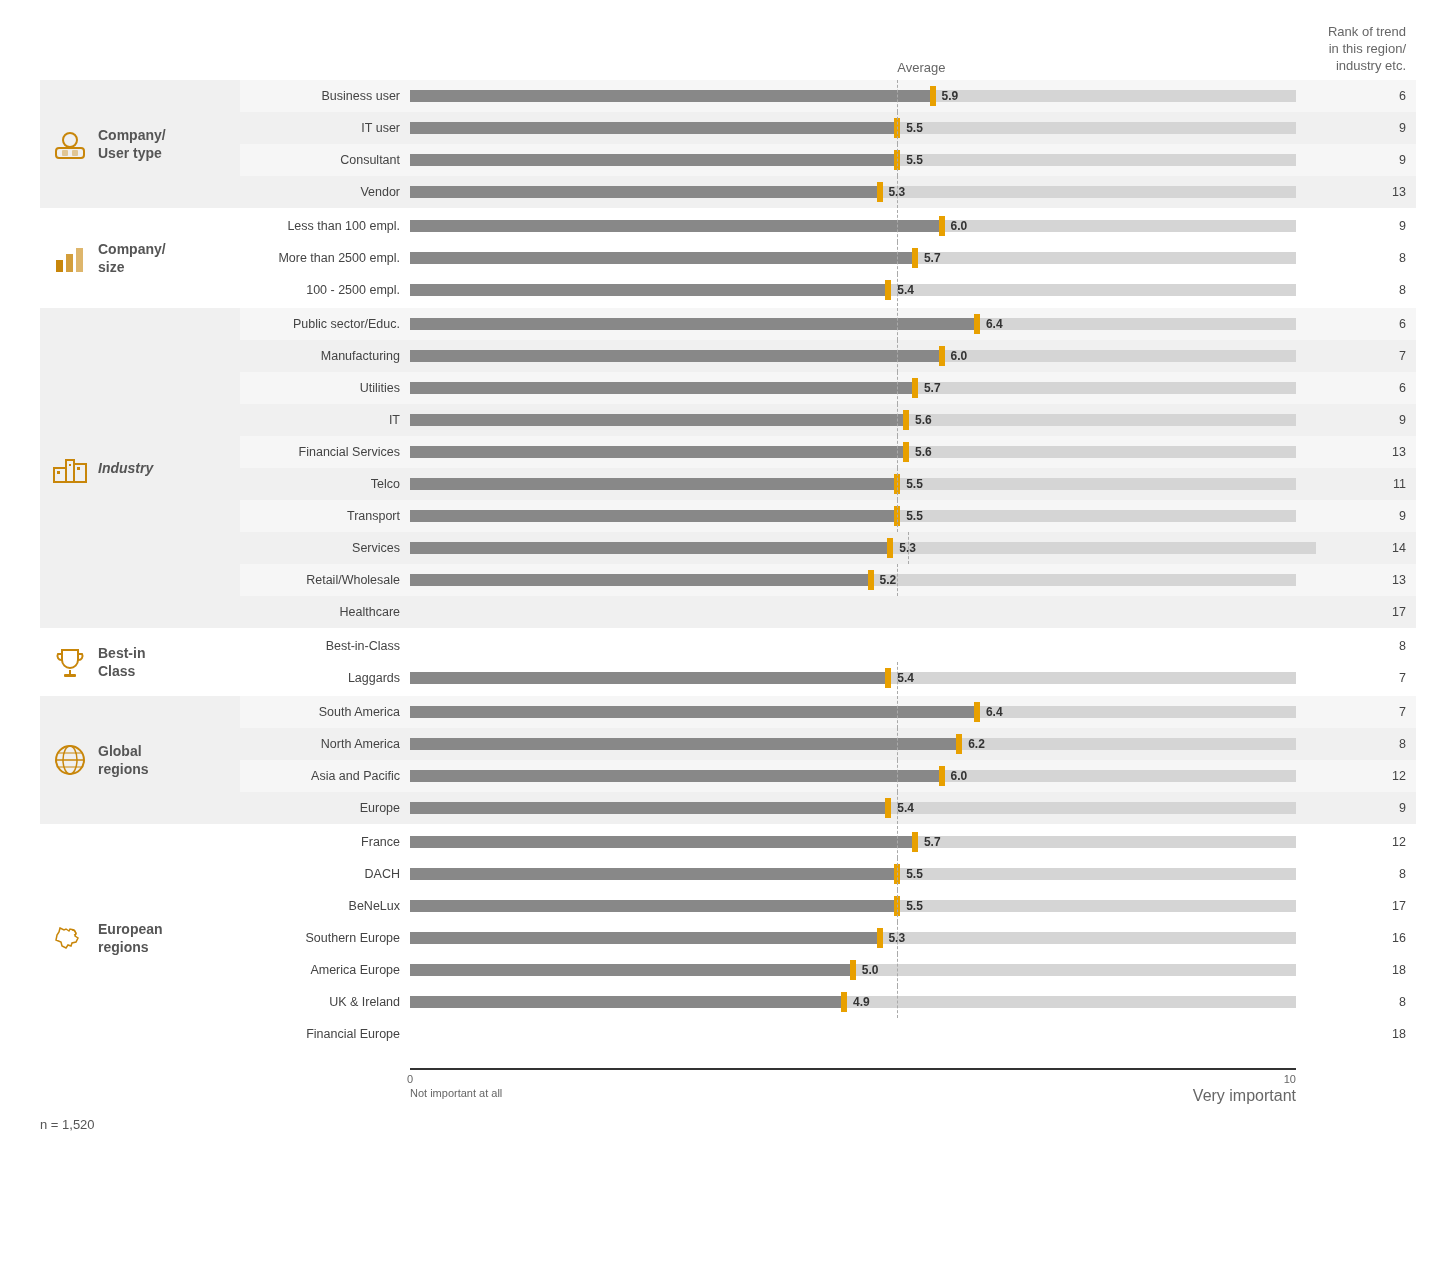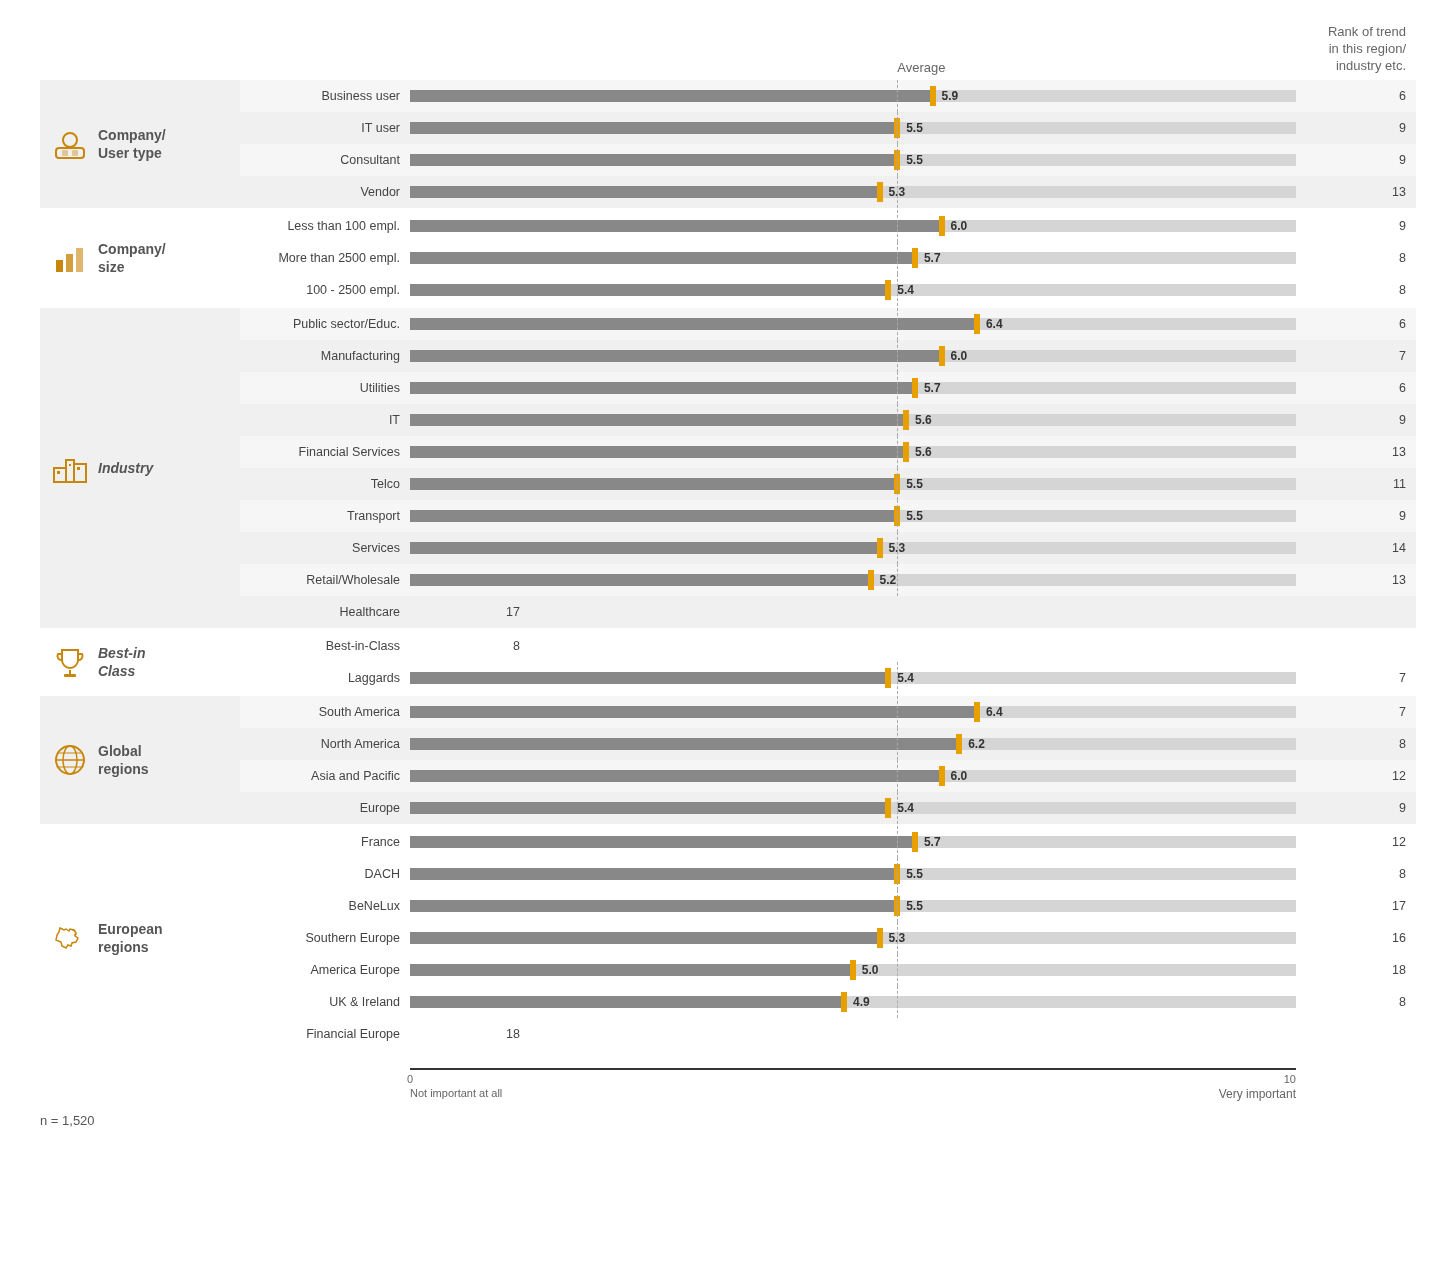--- a/index.html
+++ b/index.html
@@ -45,20 +45,21 @@
     .rows-container {
       flex: 1;
       display: flex;
       flex-direction: column;
     }
     .data-row {
       display: flex;
       align-items: center;
       height: 32px;
       position: relative;
+      justify-content: space-between;
     }
     .data-row:nth-child(odd) {
       background: rgba(255,255,255,0.5);
     }
     .row-label {
       width: 170px;
       text-align: right;
       padding-right: 10px;
       font-size: 12.5px;
       color: #444;
@@ -154,21 +155,21 @@
       bottom: 0;
       right: 0;
       font-size: 11px;
       color: #666;
     }
     .axis-not-important {
       font-size: 11px;
       color: #666;
     }
     .axis-very-important {
-      font-size: 12px;
+      font-size: 16px;
       color: #666;
     }
     .footer-n {
       font-size: 13px;
       color: #555;
       margin-top: 10px;
     }
     .header-labels {
       display: flex;
       align-items: flex-end;
@@ -417,21 +418,21 @@
           </div>
           <div class="data-row">
             <div class="row-label">Services</div>
             <div class="bar-area">
               <div class="bar-track" style="width: 100%; background: rgb(213, 213, 213);"></div>
               <div class="bar-fill-gray" style="width: 53%;"></div>
               <div class="avg-line" style="left: 55%; border-left: 1px dashed rgb(170, 170, 170); background: transparent;"></div>
               <div class="bar-fill-yellow" style="left: 53%; transform: translateY(-50%) translateX(-3px);"></div>
               <div class="bar-value" style="left: 54%; top: 50%; transform: translateY(-50%);">5.3</div>
             </div>
-            <div class="rank-col" style="width: 120px; text-align: right; padding-right: 10px;">14</div>
+            <div class="rank-col" style="width: 100px; text-align: right; padding-right: 10px;">14</div>
           </div>
           <div class="data-row" style="background: rgba(255, 255, 255, 0.4);">
             <div class="row-label">Retail/Wholesale</div>
             <div class="bar-area">
               <div class="bar-track" style="width: 100%; background: rgb(213, 213, 213);"></div>
               <div class="bar-fill-gray" style="width: 52%;"></div>
               <div class="avg-line" style="left: 55%; border-left: 1px dashed rgb(170, 170, 170); background: transparent;"></div>
               <div class="bar-fill-yellow" style="left: 52%; transform: translateY(-50%) translateX(-3px);"></div>
               <div class="bar-value" style="left: 53%; top: 50%; transform: translateY(-50%);">5.2</div>
             </div>
@@ -447,21 +448,21 @@
         <div class="section-icon-label" style="align-items: center; min-height: 64px;">
           <div class="section-icon">
             <svg width="36" height="36" viewBox="0 0 36 36">
               <path d="M10 6 h16 v10 a8 8 0 0 1-16 0 Z" fill="none" stroke="#c8860a" stroke-width="2"></path>
               <path d="M10 10 H6 a4 4 0 0 0 4 6" fill="none" stroke="#c8860a" stroke-width="2"></path>
               <path d="M26 10 h4 a4 4 0 0 1-4 6" fill="none" stroke="#c8860a" stroke-width="2"></path>
               <line x1="18" y1="26" x2="18" y2="30" stroke="#c8860a" stroke-width="2"></line>
               <rect x="12" y="30" width="12" height="3" rx="1" fill="#c8860a"></rect>
             </svg>
           </div>
-          <div class="section-label" style="white-space: pre-line; font-style: italic;">Best-in
+          <div class="section-label" style="white-space: pre-line;">Best-in
 Class</div>
         </div>
         <div class="rows-container">
           <div class="data-row" style="background: rgba(255, 255, 255, 0.4);">
             <div class="row-label">Best-in-Class</div>
             <div class="rank-col" style="width: 120px; text-align: right; padding-right: 10px;">8</div>
           </div>
           <div class="data-row">
             <div class="row-label">Laggards</div>
             <div class="bar-area">

